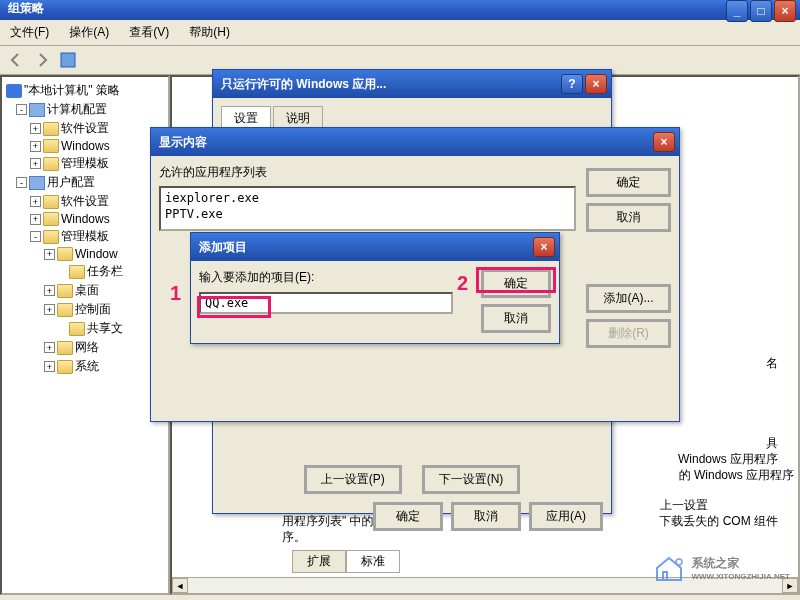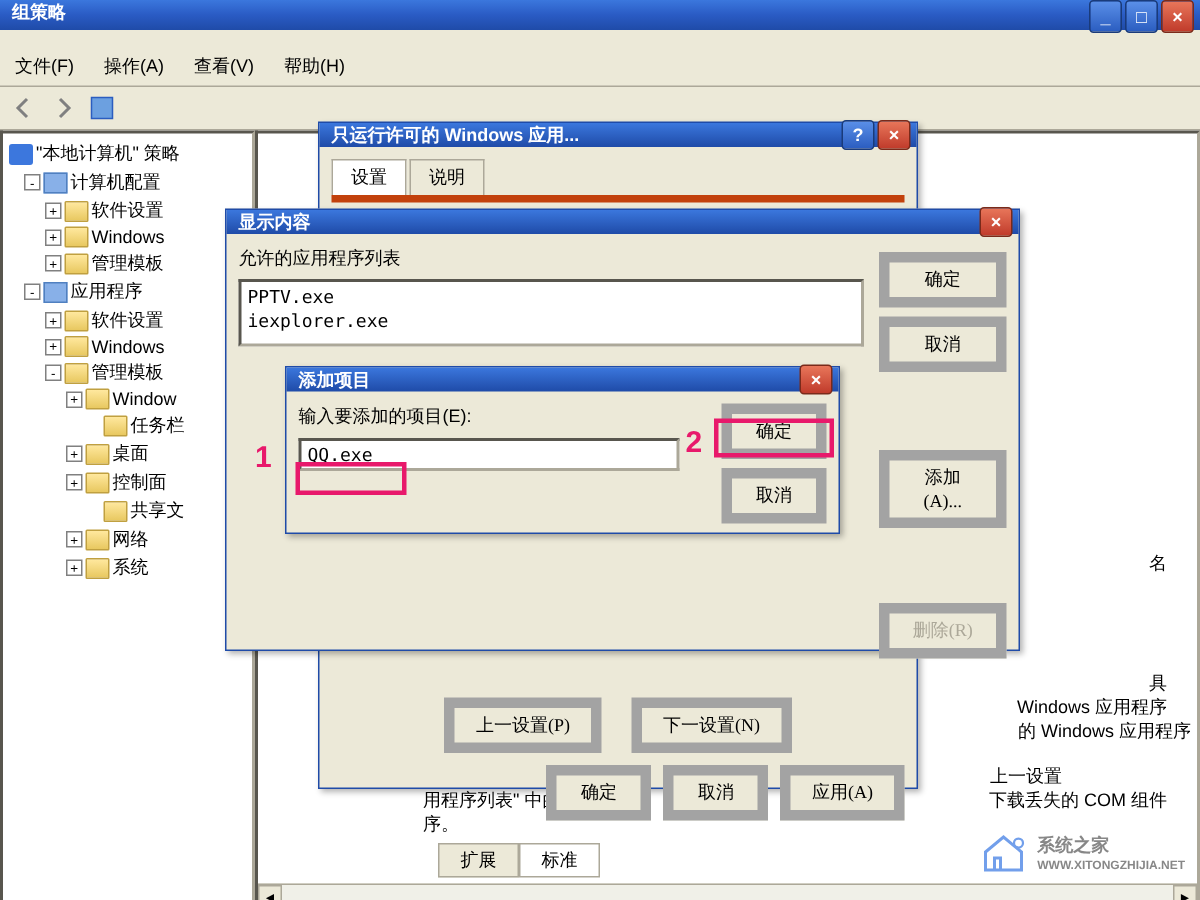--- a/index.html
+++ b/index.html
@@ -4,53 +4,53 @@
 <style>
 * { box-sizing: border-box; margin: 0; padding: 0; font-family: "SimSun", "宋体", Tahoma, sans-serif; font-size: 12px; }
 body { background: #ECE9D8; width: 800px; height: 600px; overflow: hidden; position: relative; }
 
 .titlebar { background: linear-gradient(to bottom, #3B77DD 0%, #2A5BC4 50%, #1F4BA8 100%); color: white; height: 20px; display: flex; padding: 0 4px 0 8px; font-weight: bold; font-size: 14px; }
 .titlebar-text { flex: 1; }
 .win-controls { display: flex; gap: 2px; }
 .win-btn { width: 22px; height: 22px; background: linear-gradient(to bottom, #5A8FE8, #2B5DC0); border: 1px solid #1A3B7A; border-radius: 3px; color: white; display: flex; align-items: center; justify-content: center; font-weight: bold; cursor: pointer; }
 .win-btn.close { background: linear-gradient(to bottom, #E8765A, #C03B2B); border-color: #7A2A1A; }
 
-.menubar { background: #ECE9D8; padding: 2px 6px; display: flex; gap: 12px; border-bottom: 1px solid #ACA899; margin-top: 12px; }
+.menubar { background: #ECE9D8; padding: 2px 6px; display: flex; gap: 12px; border-bottom: 1px solid #ACA899; }
 .menu-item { padding: 2px 4px; cursor: pointer; }
 
 .toolbar { background: #ECE9D8; padding: 4px 6px; display: flex; gap: 6px; border-bottom: 1px solid #ACA899; }
 .tool-icon { width: 20px; height: 20px; display: inline-block; }
 
 .main-area { display: flex; height: 520px; }
 .tree-pane { width: 170px; background: white; border: 2px inset #ACA899; overflow: auto; padding: 4px; }
 .tree-node { white-space: nowrap; padding: 1px 0; display: flex; align-items: center; }
 .tree-node .indent { display: inline-block; }
 .tree-toggle { width: 11px; height: 11px; border: 1px solid #808080; display: inline-flex; align-items: center; justify-content: center; font-size: 9px; margin-right: 2px; background: white; cursor: pointer; }
 .tree-icon { width: 16px; height: 14px; display: inline-block; margin-right: 2px; }
 .tree-icon.folder { background: linear-gradient(#FFE89E, #E8C860); border: 1px solid #C0A040; border-radius: 1px; }
 .tree-icon.root { background: #3C77DD; border-radius: 2px; }
 .tree-icon.config { background: #88B0E8; border: 1px solid #5080C0; }
 .tree-label { cursor: pointer; }
 
 .content-pane { flex: 1; background: white; border: 2px inset #ACA899; position: relative; }
 
 
 .inner-window { position: absolute; background: #ECE9D8; border: 1px solid #1F4BA8; box-shadow: 2px 2px 4px rgba(0,0,0,0.3); }
-.inner-titlebar { background: linear-gradient(to bottom, #3B77DD 0%, #1F4BA8 100%); color: white; height: 16px; display: flex; align-items: center; padding: 0 4px 0 8px; font-weight: bold; }
+.inner-titlebar { background: linear-gradient(to bottom, #3B77DD 0%, #1F4BA8 100%); color: white; height: 28px; display: flex; align-items: center; padding: 0 4px 0 8px; font-weight: bold; }
 .inner-titlebar .title-text { flex: 1; }
 .help-btn { width: 22px; height: 20px; background: linear-gradient(to bottom,#5A8FE8,#2B5DC0); border: 1px solid #1A3B7A; border-radius: 3px; color: white; display: flex; align-items: center; justify-content: center; margin-right: 2px; cursor: pointer; }
 .close-btn { width: 22px; height: 20px; background: linear-gradient(to bottom,#E8765A,#C03B2B); border: 1px solid #7A2A1A; border-radius: 3px; color: white; display: flex; align-items: center; justify-content: center; font-weight: bold; cursor: pointer; }
 
 .inner-body { padding: 8px; }
 .tabs { display: flex; border-bottom: 5px solid #c2410c; }
 .tab { padding: 3px 12px; border: 1px solid #ACA899; border-bottom: none; background: #ECE9D8; margin-right: 2px; cursor: pointer; }
 .tab.active { background: white; }
 
-.btn { background: #ECE9D8; border: 7px solid #a3a3a3; padding: 3px 14px; cursor: pointer; min-width: 70px; text-align: center; font-family: Liberation Serif, serif; }
-.btn.disabled { color: #ACA899; margin-top: 44px; }
+.btn { background: #ECE9D8; border: 3px solid #a3a3a3; padding: 3px 14px; cursor: pointer; min-width: 70px; text-align: center; }
+.btn.disabled { color: #ACA899; }
 
 .listbox { background: white; border: 2px inset #ACA899; padding: 2px 4px; }
 .listbox-item { padding: 1px 0; font-family: monospace; }
 
 .input-field { background: white; border: 2px inset #ACA899; padding: 2px 4px; width: 100%; font-family: monospace; }
 
 .annotation { position: absolute; font-size: 20px; font-weight: bold; color: #E8196B; }
 .highlight-box { position: absolute; border: 3px solid #E8196B; pointer-events: none; }
 
 .statusbar-tabs { position: absolute; bottom: 16px; left: 280px; display: flex; }
@@ -126,21 +126,21 @@
         <div class="tree-node">
           <span class="indent" style="width:24px"></span>
           <span class="tree-toggle">+</span>
           <span class="tree-icon folder"></span>
           <span class="tree-label">管理模板</span>
         </div>
         <div class="tree-node">
           <span class="indent" style="width:10px"></span>
           <span class="tree-toggle">-</span>
           <span class="tree-icon config"></span>
-          <span class="tree-label">应用程序</span>
+          <span class="tree-label">用户配置</span>
         </div>
         <div class="tree-node">
           <span class="indent" style="width:24px"></span>
           <span class="tree-toggle">+</span>
           <span class="tree-icon folder"></span>
           <span class="tree-label">软件设置</span>
         </div>
         <div class="tree-node">
           <span class="indent" style="width:24px"></span>
           <span class="tree-toggle">+</span>
@@ -235,22 +235,22 @@
 
     <div class="inner-window" style="top:50px; left:-22px; width:530px; height:295px;">
       <div class="inner-titlebar">
         <span class="title-text">显示内容</span>
         <div class="close-btn">×</div>
       </div>
       <div class="inner-body" style="display:flex; gap:10px;">
         <div style="flex:1;">
           <div style="margin-bottom:5px;">允许的应用程序列表</div>
           <div class="listbox" style="height:45px;">
+            <div class="listbox-item">iexplorer.exe</div>
             <div class="listbox-item">PPTV.exe</div>
-            <div class="listbox-item">iexplorer.exe</div>
           </div>
         </div>
         <div style="display:flex; flex-direction:column; gap:6px; width:85px; padding-top:4px;">
           <button class="btn">确定</button>
           <button class="btn">取消</button>
           <div style="height:40px;"></div>
           <button class="btn">添加(A)...</button>
           <button class="btn disabled">删除(R)</button>
         </div>
       </div>

